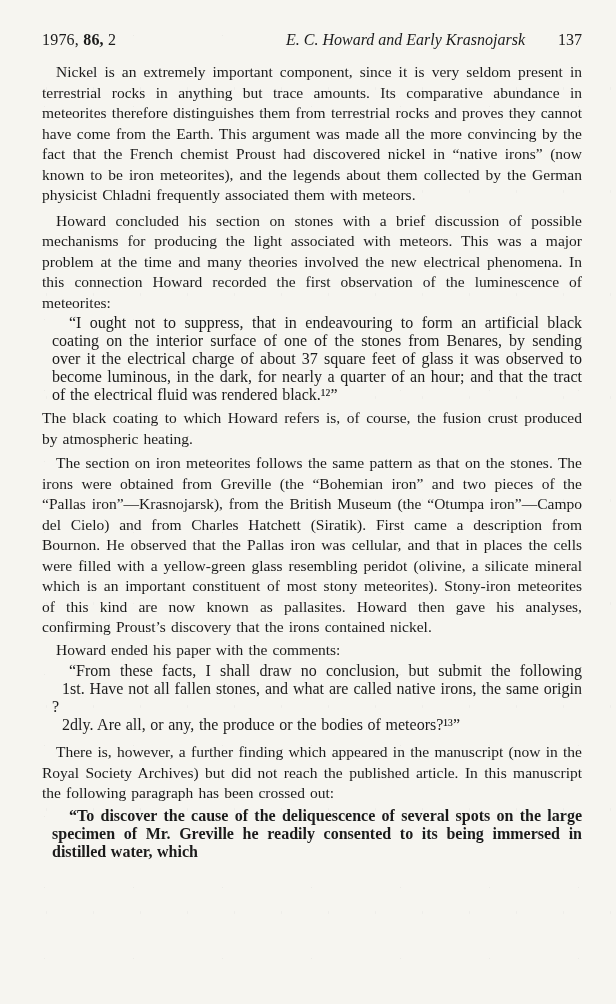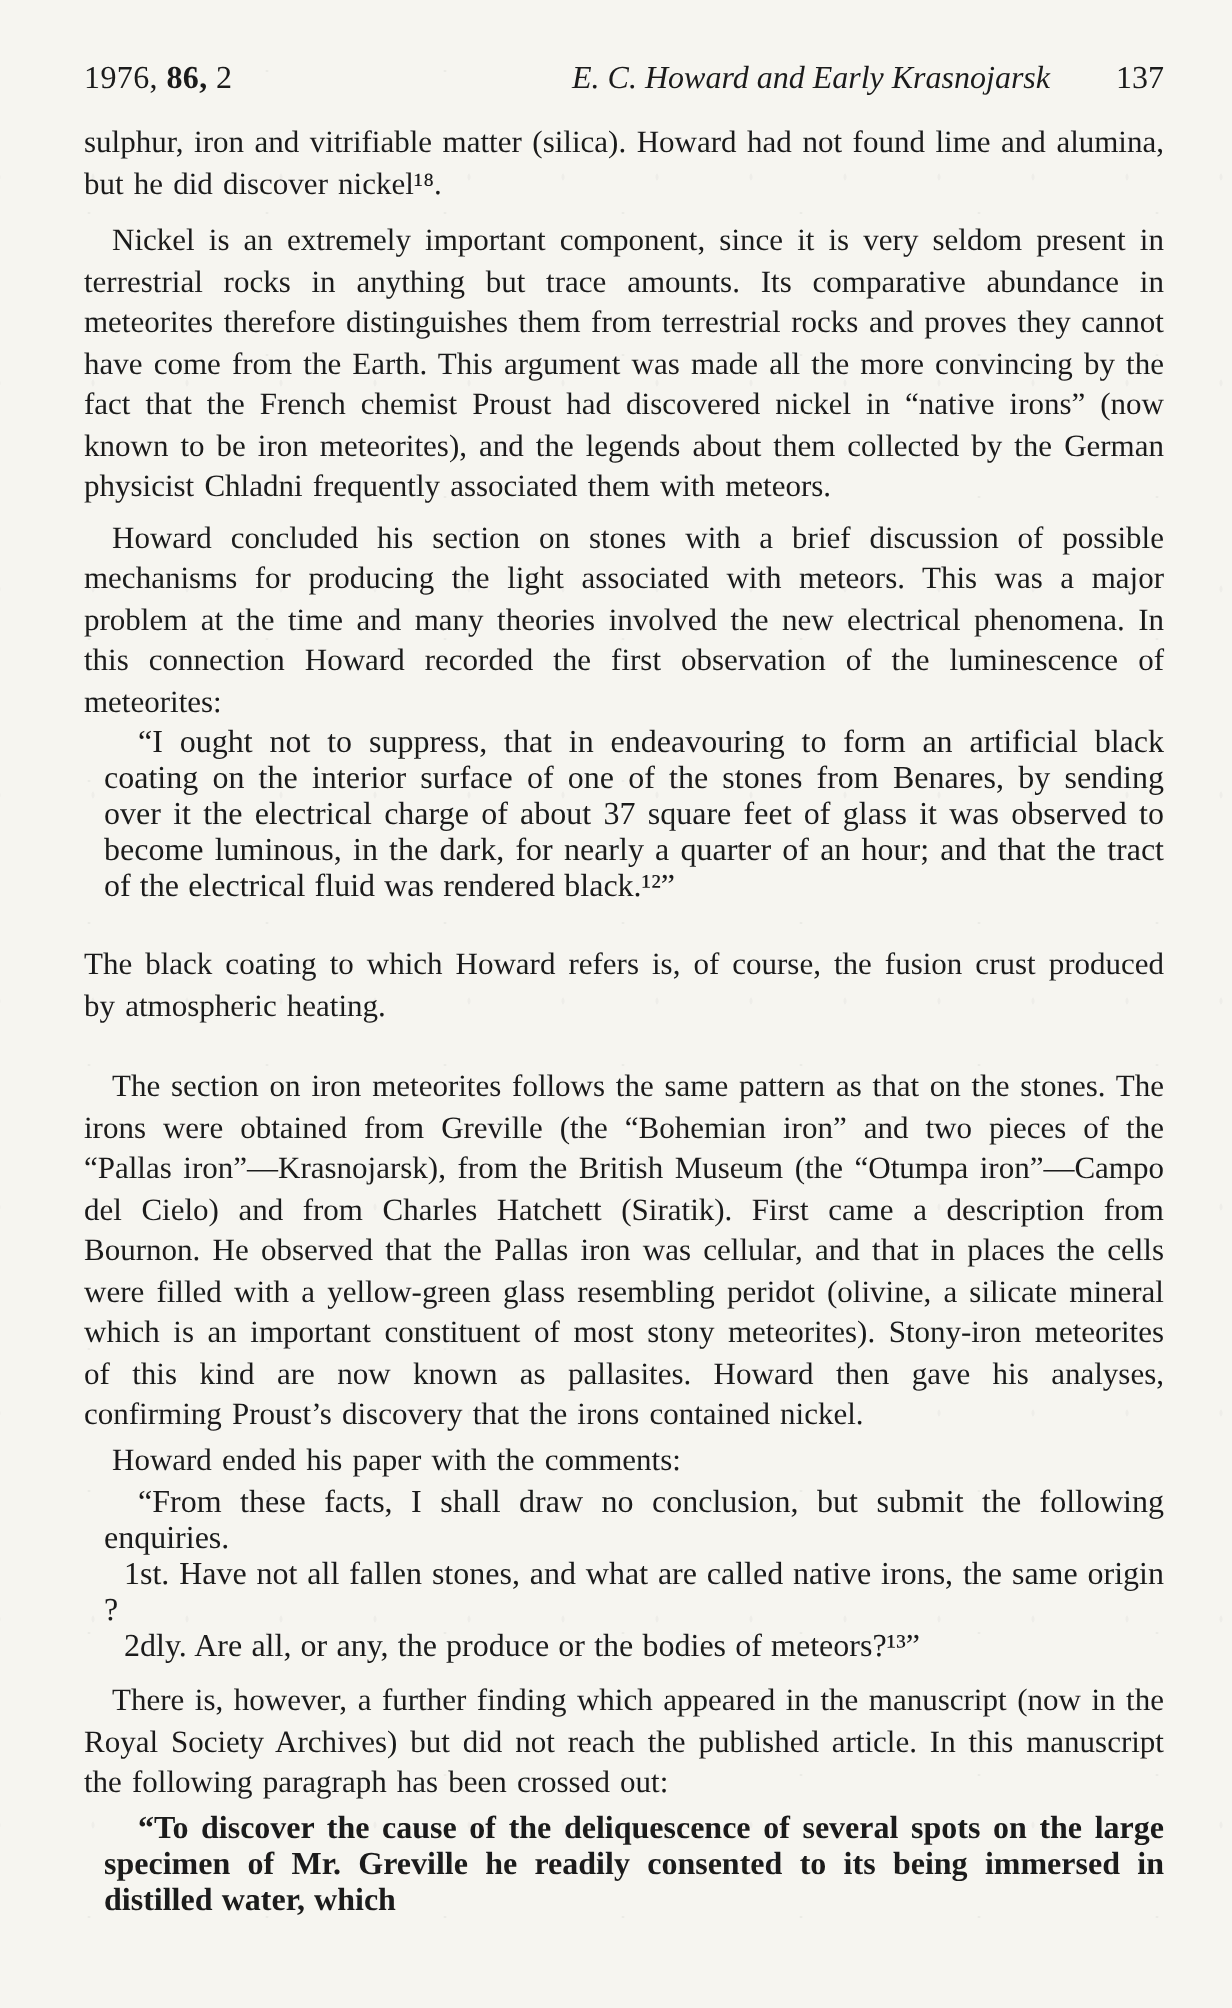--- a/index.html
+++ b/index.html
@@ -54,43 +54,41 @@
     line-height: 18px;
     word-spacing: 0.6px;
   }
   p.ind       { text-indent: 14px; }
   p.qind      { text-indent: 17px; }
   p.qnum      { text-indent: 10px; }
   p.stretch   { text-align-last: justify; }
 
   .mt-8 { margin-top: 8px; }
   .mt-5 { margin-top: 5px; }
-  .mt-4 { margin-top: 20px; }
+  .mt-4 { margin-top: 4px; }
   .mt-3 { margin-top: 3px; font-weight: bold; }
   .mt-2 { margin-top: 2px; }
   .mt-1 { margin-top: 1px; }
 </style>
 </head>
 <body>
 
 <div class="page">
 
   <div class="running-head">
     <div class="cite"><span>1976,</span> <span class="vol">86,</span> <span>2</span></div>
     <div class="article-title">E. C. Howard and Early Krasnojarsk</div>
     <div class="pagenum">137</div>
   </div>
 
-  <p class="body">sulphur, iron and vitrifiable matter (silica). Howard had not found lime and alumina, but he did discover nickel¹⁸.</p>
   <p class="body ind mt-8">Nickel is an extremely important component, since it is very seldom present in terrestrial rocks in anything but trace amounts. Its comparative abundance in meteorites therefore distinguishes them from terrestrial rocks and proves they cannot have come from the Earth. This argument was made all the more convincing by the fact that the French chemist Proust had discovered nickel in “native irons” (now known to be iron meteorites), and the legends about them collected by the German physicist Chladni frequently associated them with meteors.</p>
   <p class="body ind mt-5">Howard concluded his section on stones with a brief discussion of possible mechanisms for producing the light associated with meteors. This was a major problem at the time and many theories involved the new electrical phenomena. In this connection Howard recorded the first observation of the luminescence of meteorites:</p>
   <p class="quote qind mt-1">“I ought not to suppress, that in endeavouring to form an artificial black coating on the interior surface of one of the stones from Benares, by sending over it the electrical charge of about 37 square feet of glass it was observed to become luminous, in the dark, for nearly a quarter of an hour; and that the tract of the electrical fluid was rendered black.¹²”</p>
   <p class="body mt-4">The black coating to which Howard refers is, of course, the fusion crust produced by atmospheric heating.</p>
   <p class="body ind mt-4">The section on iron meteorites follows the same pattern as that on the stones. The irons were obtained from Greville (the “Bohemian iron” and two pieces of the “Pallas iron”—Krasnojarsk), from the British Museum (the “Otumpa iron”—Campo del Cielo) and from Charles Hatchett (Siratik). First came a description from Bournon. He observed that the Pallas iron was cellular, and that in places the cells were filled with a yellow-green glass resembling peridot (olivine, a silicate mineral which is an important constituent of most stony meteorites). Stony-iron meteorites of this kind are now known as pallasites. Howard then gave his analyses, confirming Proust’s discovery that the irons contained nickel.</p>
   <p class="body ind mt-2">Howard ended his paper with the comments:</p>
   <p class="quote qind stretch mt-2">“From these facts, I shall draw no conclusion, but submit the following</p>
-  <p class="quote">enquiries.</p>
   <p class="quote qnum">1st. Have not all fallen stones, and what are called native irons, the same origin ?</p>
   <p class="quote qnum">2dly. Are all, or any, the produce or the bodies of meteors?¹³”</p>
   <p class="body ind mt-8">There is, however, a further finding which appeared in the manuscript (now in the Royal Society Archives) but did not reach the published article. In this manuscript the following paragraph has been crossed out:</p>
   <p class="quote qind mt-3">“To discover the cause of the deliquescence of several spots on the large specimen of Mr. Greville he readily consented to its being immersed in distilled water, which</p>
 
 </div>
 
 </body></html>

